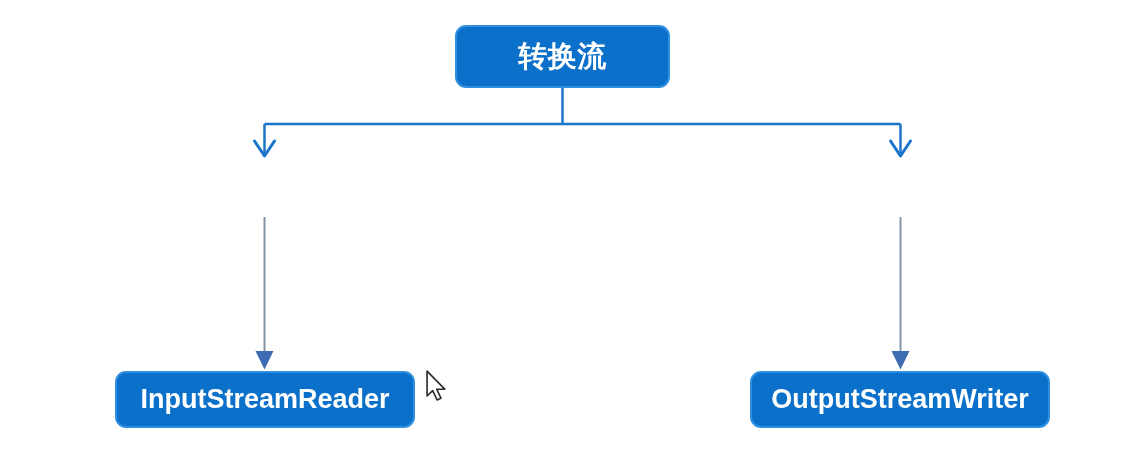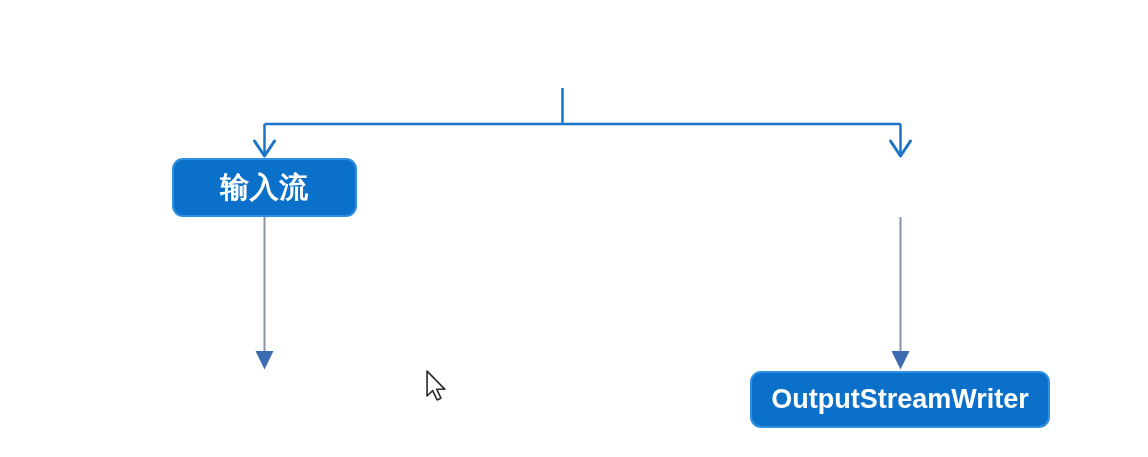--- a/index.html
+++ b/index.html
@@ -90,20 +90,21 @@
     <polyline class="chevron" points="254.5,141 264.5,156 274.5,141"></polyline>
     <polyline class="chevron" points="890.5,141 900.5,156 910.5,141"></polyline>
 
     <path class="dropline" d="M264.5,217 V353"></path>
     <polygon class="droparrow" points="264.5,369.5 255.5,351 273.5,351"></polygon>
 
     <path class="dropline" d="M900.5,217 V353"></path>
     <polygon class="droparrow" points="900.5,369.5 891.5,351 909.5,351"></polygon>
   </svg>
 
-  <div class="node node-input">输入流</div>
+  <div class="node node-root">转换流</div>
+  <div class="node node-input-impl">InputStreamReader</div>
   <div class="node node-output-impl">OutputStreamWriter</div>
 
   <svg class="cursor" viewBox="0 0 14 21">
     <polygon points="0.6,0.8 0.6,17.6 4.4,14 7.4,20.3 10,19.1 7.1,13 12.6,13"></polygon>
   </svg>
 
 </div>
 
 </body></html>

